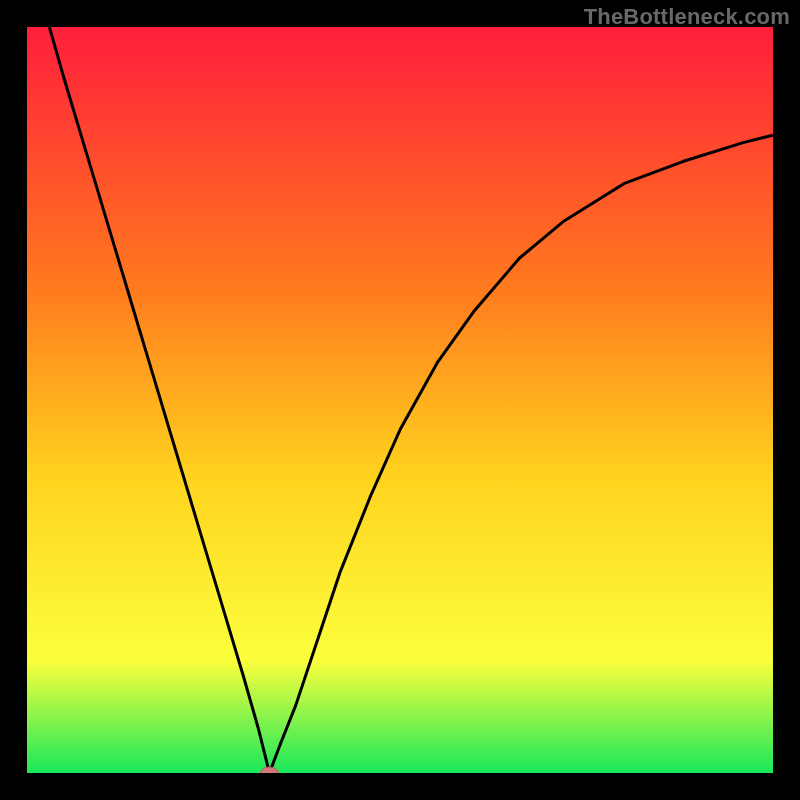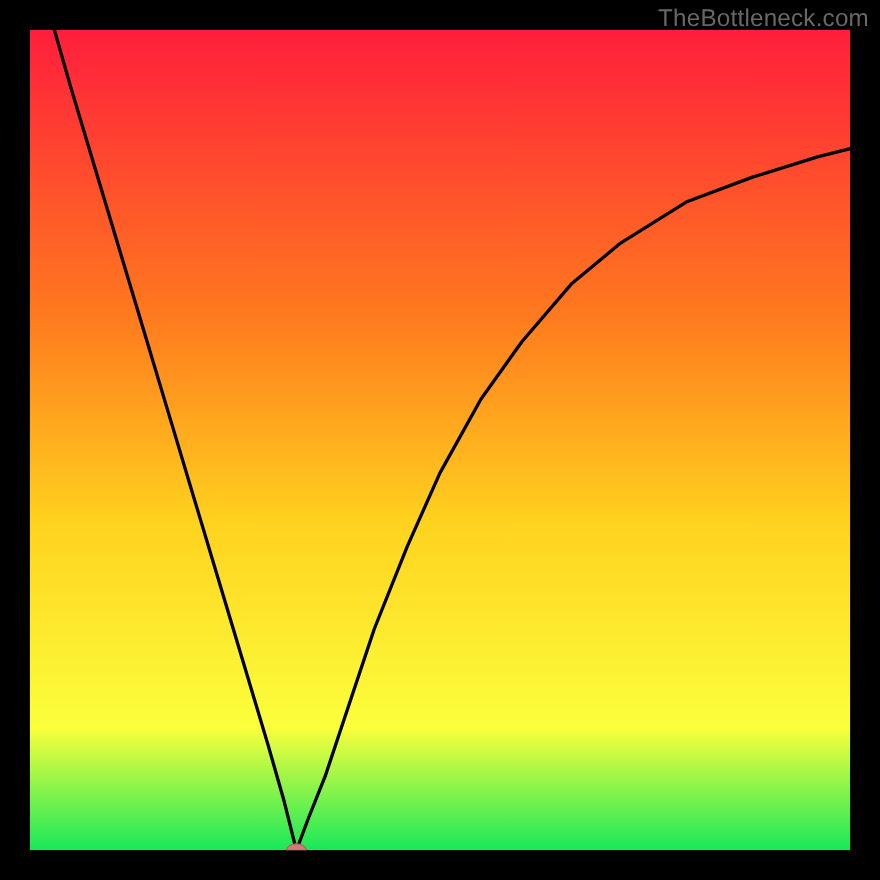--- a/index.html
+++ b/index.html
@@ -16,21 +16,21 @@
     width: 800px;
     height: 800px;
     background: #000;
   }
   .watermark {
     position: absolute;
     top: 4px;
     right: 10px;
     color: #686868;
     font-size: 22px;
-    font-weight: 400;
+    font-weight: 700;
     letter-spacing: 0.2px;
     z-index: 5;
   }
   svg.chart {
     position: absolute;
     left: 27px;
     top: 27px;
     width: 746px;
     height: 746px;
     display: block;

